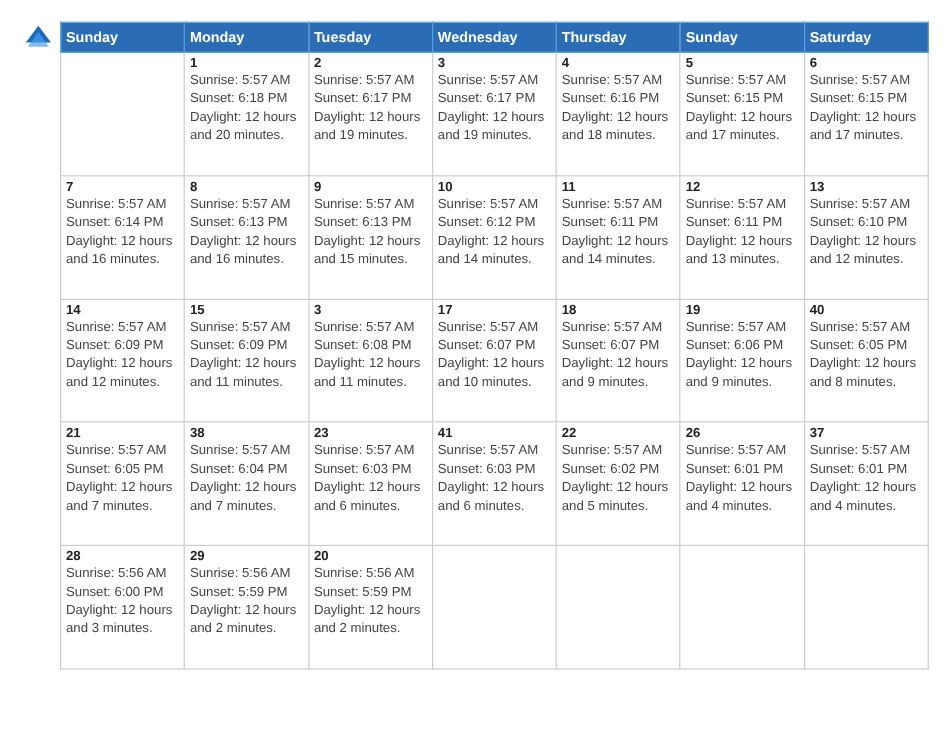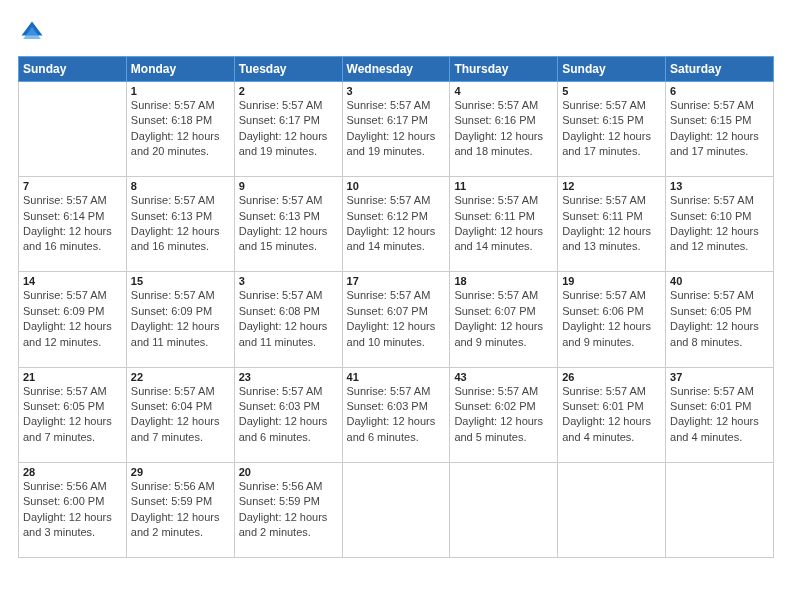--- a/index.html
+++ b/index.html
@@ -8,21 +8,20 @@
       background: #fff;
       width: 792px;
       height: 612px;
       overflow: hidden;
     }
     .page {
       width: 792px;
       height: 568px;
       padding: 18px 18px 10px 18px;
       display: flex;
-      flex-direction: column;
     }
     .header {
       display: flex;
       justify-content: space-between;
       align-items: flex-start;
       margin-bottom: 10px;
     }
     .logo {
       display: flex;
       align-items: center;
@@ -287,42 +286,42 @@
         </tr>
         <tr>
           <td>
             <span class="day-number">21</span>
             <div class="day-info" style="white-space: pre-line;">Sunrise: 5:57 AM
 Sunset: 6:05 PM
 Daylight: 12 hours
 and 7 minutes.</div>
           </td>
           <td>
+            <span class="day-number">38</span>
+            <div class="day-info" style="white-space: pre-line;">Sunrise: 5:57 AM
+Sunset: 6:04 PM
+Daylight: 12 hours
+and 7 minutes.</div>
+          </td>
+          <td>
+            <span class="day-number">23</span>
+            <div class="day-info" style="white-space: pre-line;">Sunrise: 5:57 AM
+Sunset: 6:03 PM
+Daylight: 12 hours
+and 6 minutes.</div>
+          </td>
+          <td>
+            <span class="day-number">41</span>
+            <div class="day-info" style="white-space: pre-line;">Sunrise: 5:57 AM
+Sunset: 6:03 PM
+Daylight: 12 hours
+and 6 minutes.</div>
+          </td>
+          <td>
             <span class="day-number">22</span>
-            <div class="day-info" style="white-space: pre-line;">Sunrise: 5:57 AM
-Sunset: 6:04 PM
-Daylight: 12 hours
-and 7 minutes.</div>
-          </td>
-          <td>
-            <span class="day-number">23</span>
-            <div class="day-info" style="white-space: pre-line;">Sunrise: 5:57 AM
-Sunset: 6:03 PM
-Daylight: 12 hours
-and 6 minutes.</div>
-          </td>
-          <td>
-            <span class="day-number">41</span>
-            <div class="day-info" style="white-space: pre-line;">Sunrise: 5:57 AM
-Sunset: 6:03 PM
-Daylight: 12 hours
-and 6 minutes.</div>
-          </td>
-          <td>
-            <span class="day-number">43</span>
             <div class="day-info" style="white-space: pre-line;">Sunrise: 5:57 AM
 Sunset: 6:02 PM
 Daylight: 12 hours
 and 5 minutes.</div>
           </td>
           <td>
             <span class="day-number">26</span>
             <div class="day-info" style="white-space: pre-line;">Sunrise: 5:57 AM
 Sunset: 6:01 PM
 Daylight: 12 hours

